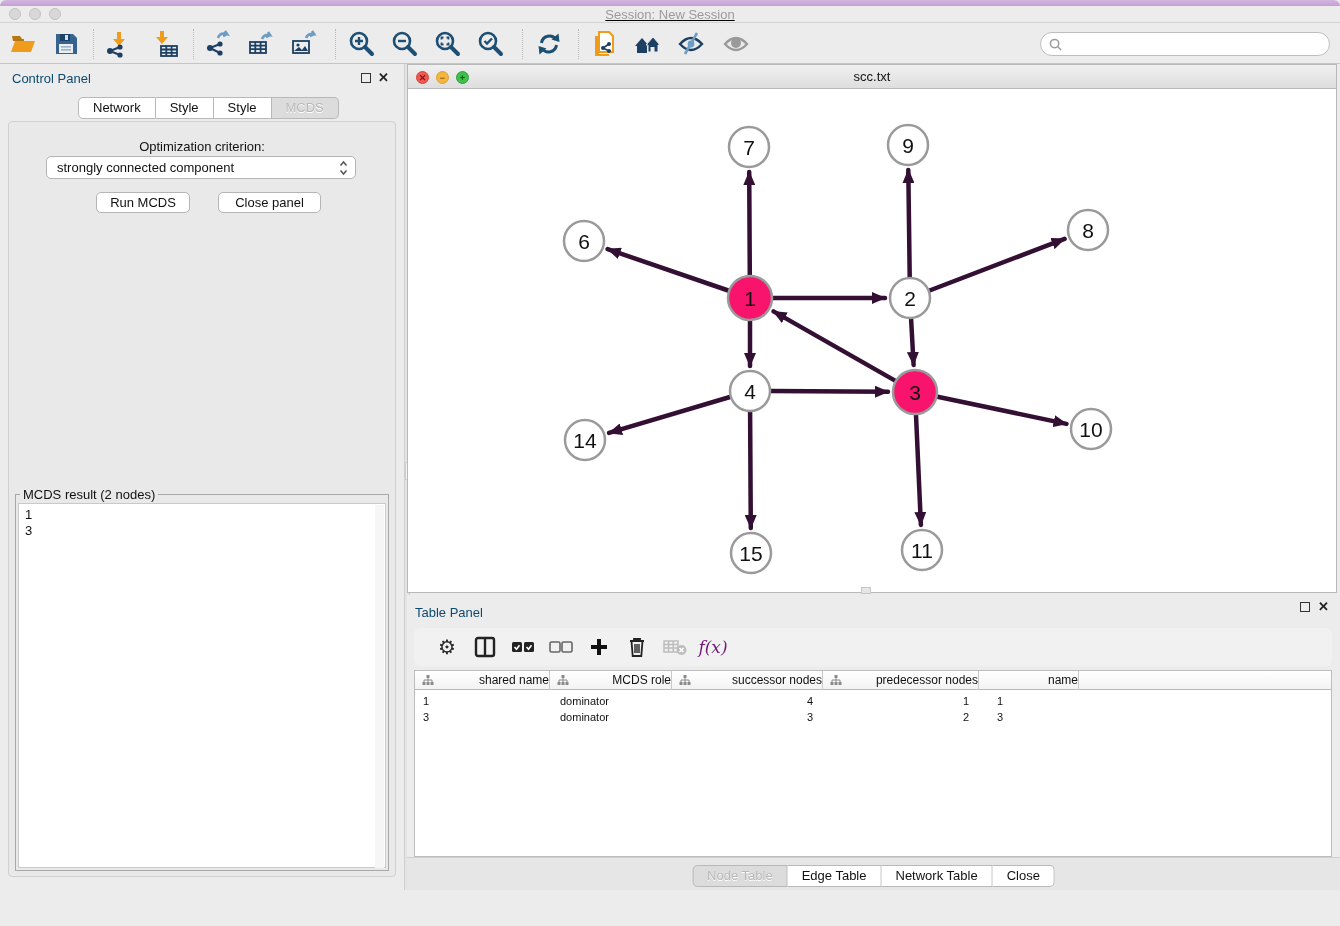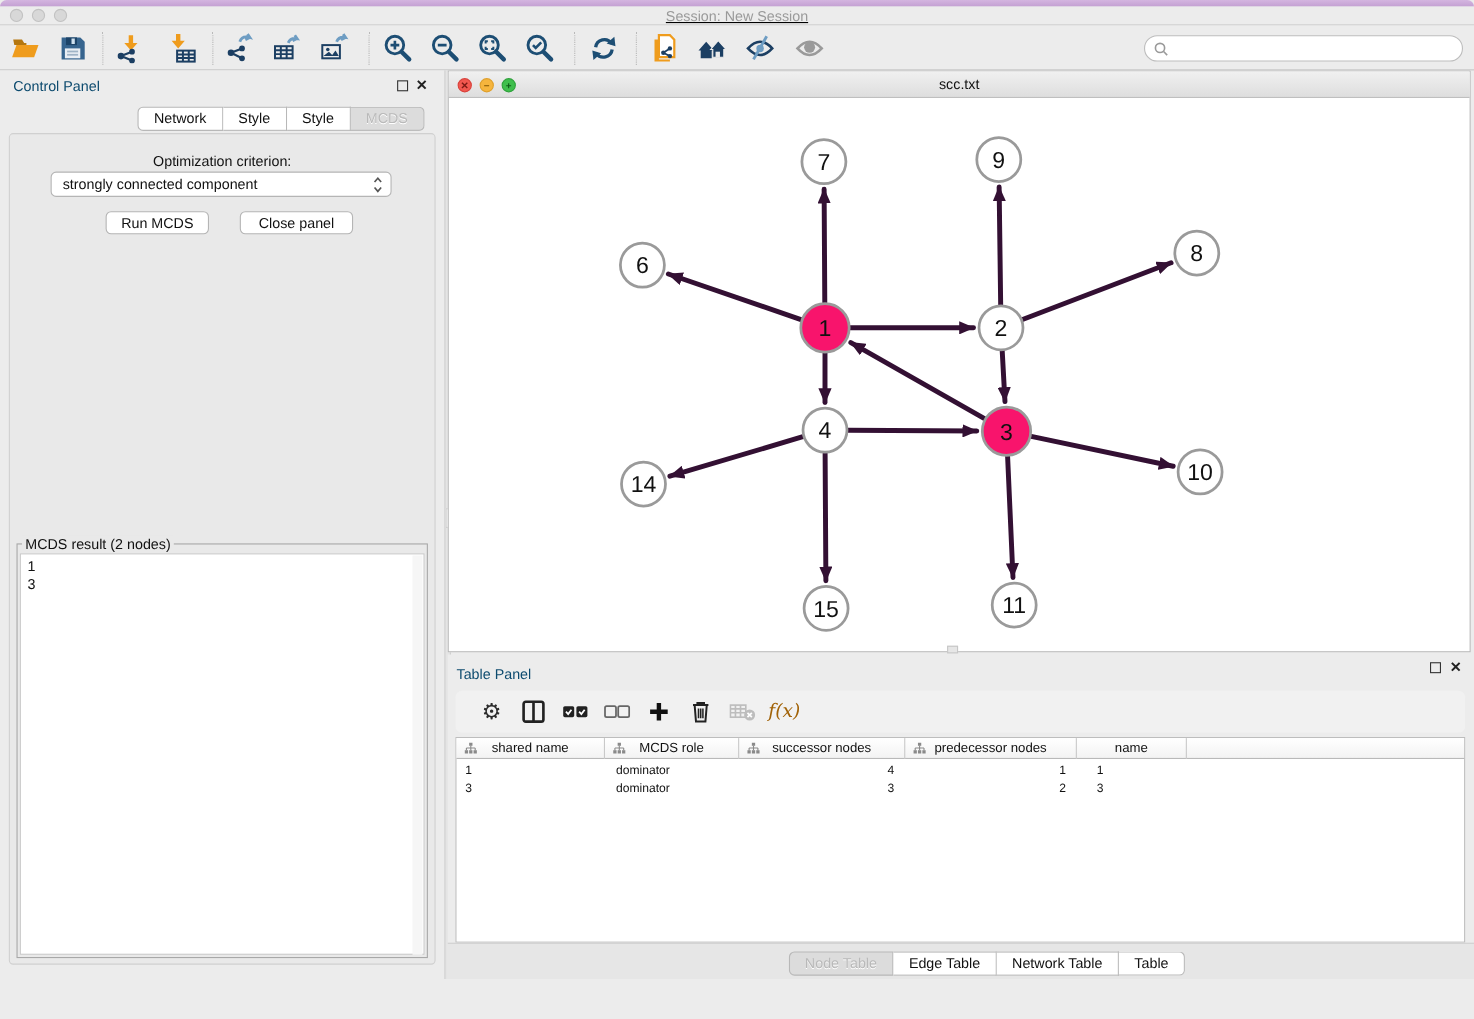--- a/index.html
+++ b/index.html
@@ -19,21 +19,21 @@
   #quick-search input { border:none; outline:none; flex:1; font-size:12px; background:transparent; margin-left:5px; }
 
   
   #control-panel { left:0; top:64px; width:404px; height:826px; background:#ececec; }
   .panel-titlerow { position:absolute; left:0; top:0; width:100%; height:28px; }
   .panel-title { position:absolute; left:12px; top:7px; font-size:13px; color:#0c4a6e; }
   .float-icon { position:absolute; top:9px; width:10px; height:10px; border:1.5px solid #333; }
   .close-icon { position:absolute; top:6px; font-size:13px; font-weight:bold; color:#222; }
   .tabs-row { position:absolute; display:flex; }
   .tab { height:22px; line-height:20px; padding:0 14px; background:#fff; border:1px solid #b8b8b8; border-left:none; font-size:13px; color:#111; text-align:center; }
-  .tab:first-child { border-left:1px solid #b8b8b8; border-radius:5px 0 0 5px;margin-left:47px; }
+  .tab:first-child { border-left:1px solid #b8b8b8; border-radius:5px 0 0 5px; }
   .tab:last-child { border-radius:0 5px 5px 0; }
   .tab.selected-dim { background:#dcdcdc; color:#b9b9b9; text-shadow:0 1px 0 #fff; }
   #cp-content { position:absolute; left:8px; top:57px; width:388px; height:756px; background:#e9e9e9; border:1px solid #d0d0d0; border-radius:4px; }
   #opt-label { position:absolute; top:17px; width:100%; text-align:center; font-size:13px; color:#111; }
   #criterion-select { position:absolute; left:37px; top:34px; width:310px; height:23px; background:#fff; border:1px solid #b5b5b5; border-radius:5px; font-size:13px; color:#111; display:flex; align-items:center; padding-left:10px; }
   .stepper { position:absolute; right:7px; top:2px; display:flex; flex-direction:column; align-items:center; color:#666; }
   .btn { position:absolute; height:21px; background:#fff; border:1px solid #b5b5b5; border-radius:5px; font-size:13px; color:#111; text-align:center; line-height:19px; }
   #mcds-group { position:absolute; left:6px; top:372px; width:374px; height:377px; border:1px solid #a8a8a8; }
   #mcds-group-title { position:absolute; left:4px; top:-8px; background:#e9e9e9; padding:0 3px; font-size:13px; color:#111; }
   #mcds-list { position:absolute; left:2px; top:8px; width:368px; height:365px; background:#fff; border:1px solid #c9c9c9; font-size:13px; color:#111; padding:3px 0 0 6px; }
@@ -52,25 +52,25 @@
   .traffic.yellow { background:#f6b53d; border:1px solid #dfa02c; color:#8a5d06; }
   .traffic.green { background:#3fbf4d; border:1px solid #2fa23c; color:#0e5c17; }
   #net-title { width:100%; text-align:center; font-size:13px; color:#111; line-height:24px; }
   #network-graph { position:absolute; left:0; top:25px; }
   #h-splitter-handle { left:861px; top:587px; width:10px; height:7px; background:#e6e6e6; border:1px solid #c6c6c6; }
 
   
   #table-panel { left:407px; top:595px; width:933px; height:295px; background:#ececec; }
   #tp-toolbar { position:absolute; left:7px; top:33px; width:918px; height:38px; background:#f1f1f1; border-radius:6px; display:flex; align-items:center; padding-left:14px; }
   .tpi { width:38px; height:30px; display:flex; align-items:center; justify-content:center; }
-  .fx-label { font-family:"DejaVu Serif", serif; font-style:italic; font-size:17px; color:#a16207; }
+  .fx-label { font-family:"DejaVu Serif", serif; font-style:italic; font-size:17px; color:#701a75; }
   #node-table { position:absolute; left:7px; top:75px; width:918px; height:187px; background:#fff; border:1px solid #bdbdbd; }
   .th-row { position:absolute; left:0; top:0; width:100%; height:19px; background:linear-gradient(#ffffff,#f3f3f3); border-bottom:1px solid #b9b9b9; }
   .th { position:absolute; top:0; height:19px; border-right:1px solid #c9c9c9; }
-  .th-label { width:100%; text-align:center; font-size:12px; color:#111; line-height:18px; }
+  .th-label { width:100%; text-align:right; font-size:12px; color:#111; line-height:18px; }
   .th-icon { position:absolute; left:7px; top:4px; }
   .tr { position:absolute; left:0; width:100%; height:16px; font-size:11px; color:#111; }
   .td { position:absolute; top:0; height:16px; line-height:16px; white-space:nowrap; }
   .td.right { text-align:right; }
   #tp-footer { position:absolute; left:0; top:262px; width:933px; height:33px; background:#e6e6e6; border-top:1px solid #cfcfcf; }
   #table-tabs { position:absolute; left:50%; transform:translateX(-50%); top:7px; display:flex; }
 
   
   #status-bar { left:0; top:890px; width:1340px; height:36px; background:#e9e9e9; border-top:1px solid #c4c4c4;margin-top:42px; }
   #task-button { position:absolute; left:10px; top:7px; width:30px; height:24px; background:#f5f5f5; border:1px solid #a8a8a8; display:flex; align-items:center; justify-content:center; }
@@ -440,21 +440,21 @@
       <div class="td right" style="left:408px; width:146px">2</div>
       <div class="td" style="left:582px">3</div>
     </div>
   </div>
 
   <div id="tp-footer">
     <div id="table-tabs">
       <div class="tab selected-dim">Node Table</div>
       <div class="tab">Edge Table</div>
       <div class="tab">Network Table</div>
-      <div class="tab">Table</div>
+      <div class="tab">Close</div>
     </div>
   </div>
 </div>
 
 <div id="status-bar" class="abs">
   <div id="task-button">
     <svg width="17" height="14" viewBox="0 0 17 14">
         <rect x="0" y="1" width="2.6" height="2.6" fill="#222"></rect>
         <rect x="5" y="1" width="12" height="2.6" fill="#222"></rect>
         <rect x="0" y="5.7" width="2.6" height="2.6" fill="#222"></rect>

